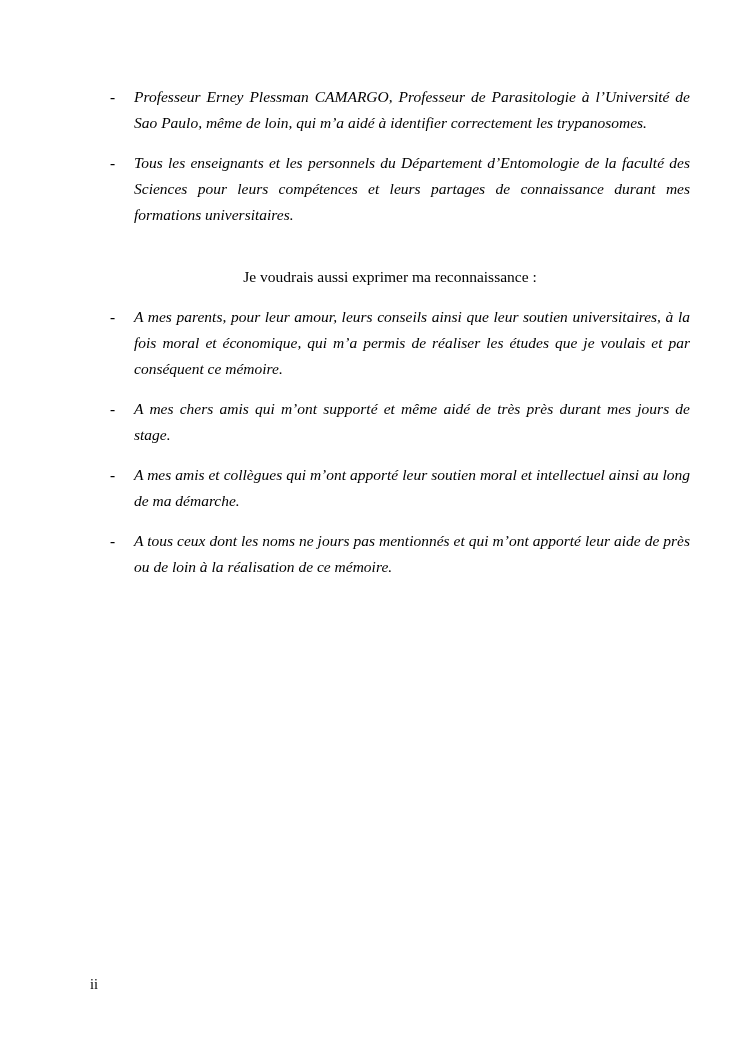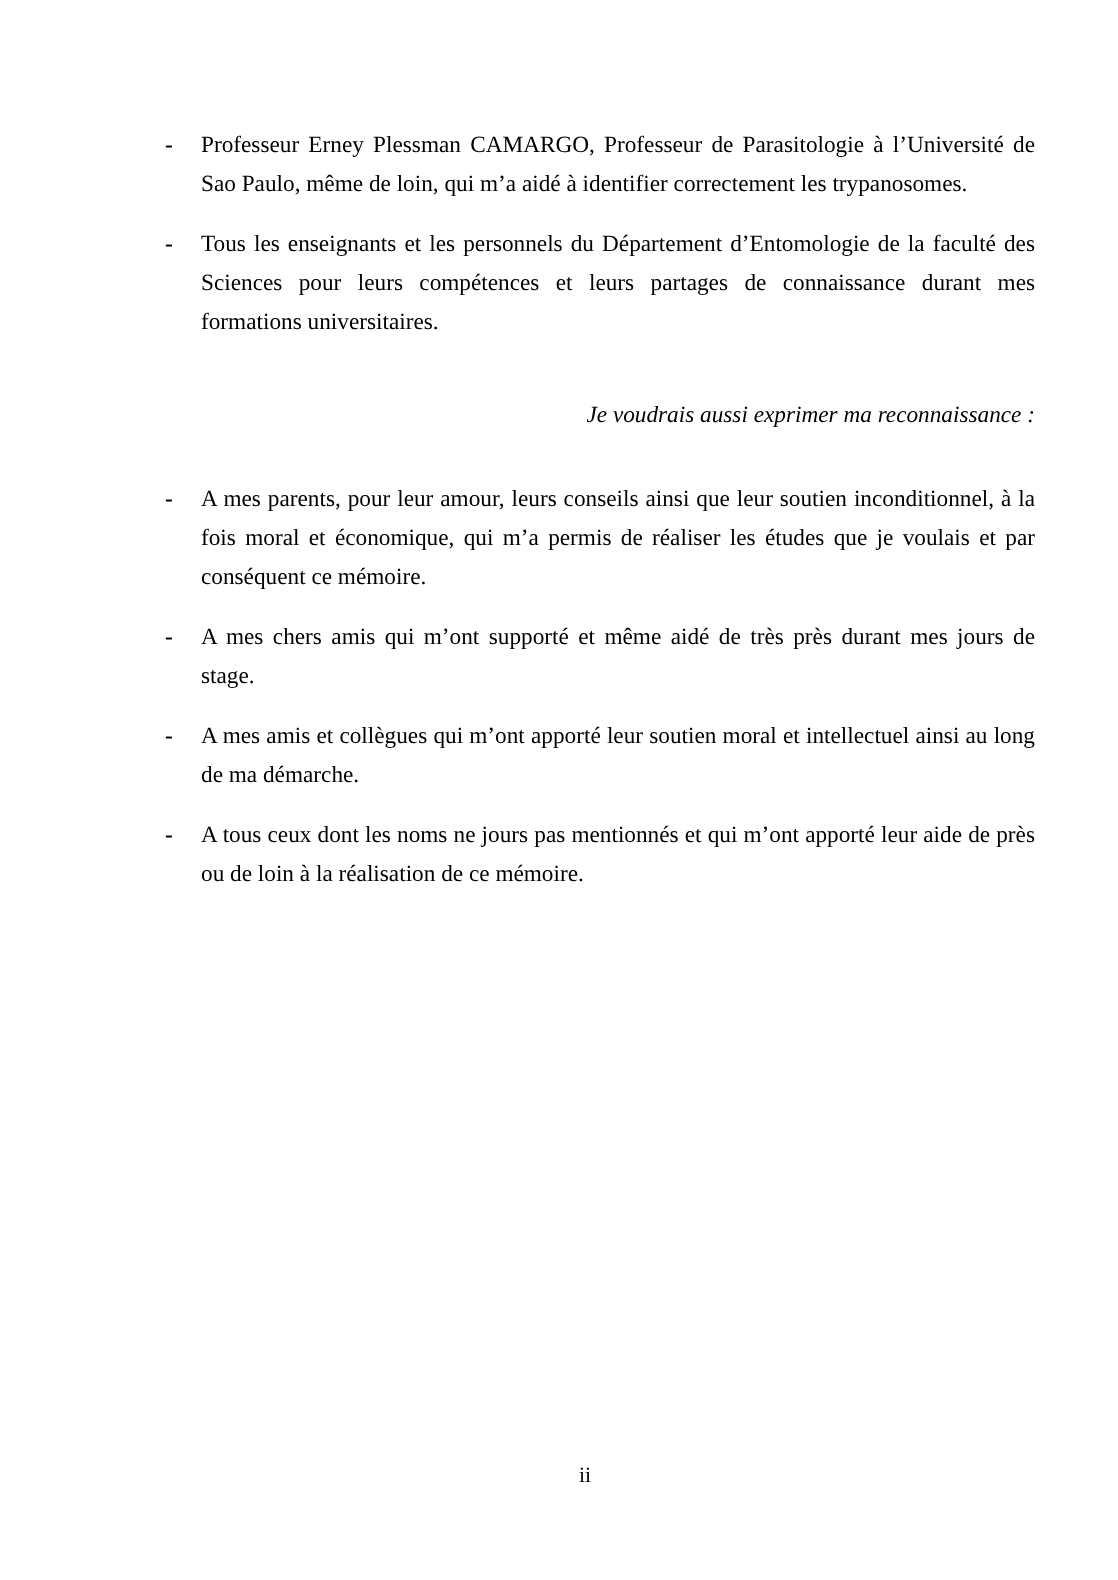--- a/index.html
+++ b/index.html
@@ -26,33 +26,33 @@
   }
   .bullet .marker {
     flex: 0 0 24px;
     font-weight: bold;
     line-height: 26px;
   }
   .bullet .btext {
     flex: 1 1 auto;
     text-align: justify;
     line-height: 26px;
+    font-style: italic;
   }
   .intro {
-    margin: 36px 0 30px 0;
+    margin: 36px 0 14px 0;
     line-height: 26px;
-    text-align: right;
-    font-style: italic;
+    text-align: center;
   }
   .footer {
     position: absolute;
     left: 90px;
     right: 55px;
     bottom: 60px;
-    text-align: center;
+    text-align: left;
     font-size: 14.5px;
   }
 </style>
 </head>
 <body>
 
 <div class="page">
 
   <div class="bullet-list">
     <div class="bullet">
@@ -63,21 +63,21 @@
       <span class="marker">-</span>
       <span class="btext">Tous les enseignants et les personnels du Département d’Entomologie de la faculté des Sciences pour leurs compétences et leurs partages de connaissance durant mes formations universitaires.</span>
     </div>
   </div>
 
   <p class="intro">Je voudrais aussi exprimer ma reconnaissance :</p>
 
   <div class="bullet-list">
     <div class="bullet">
       <span class="marker">-</span>
-      <span class="btext">A mes parents, pour leur amour, leurs conseils ainsi que leur soutien inconditionnel, à la fois moral et économique, qui m’a permis de réaliser les études que je voulais et par conséquent ce mémoire.</span>
+      <span class="btext">A mes parents, pour leur amour, leurs conseils ainsi que leur soutien universitaires, à la fois moral et économique, qui m’a permis de réaliser les études que je voulais et par conséquent ce mémoire.</span>
     </div>
     <div class="bullet">
       <span class="marker">-</span>
       <span class="btext">A mes chers amis qui m’ont supporté et même aidé de très près durant mes jours de stage.</span>
     </div>
     <div class="bullet">
       <span class="marker">-</span>
       <span class="btext">A mes amis et collègues qui m’ont apporté leur soutien moral et intellectuel ainsi au long de ma démarche.</span>
     </div>
     <div class="bullet">

